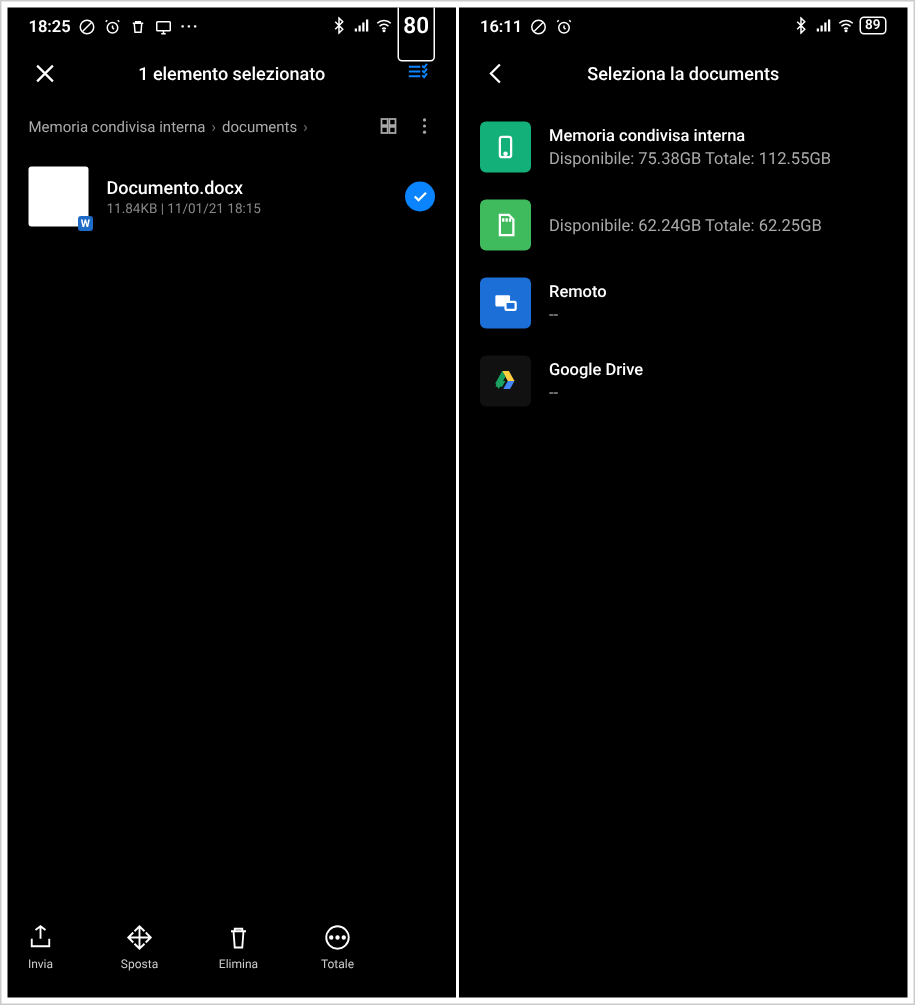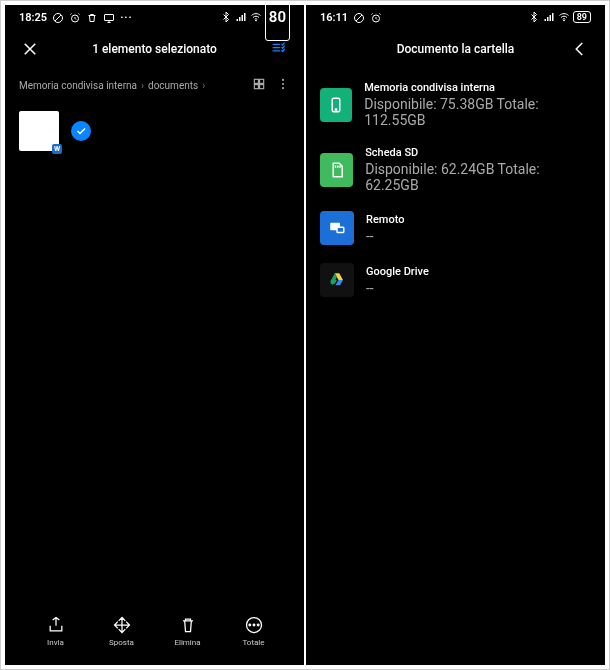--- a/index.html
+++ b/index.html
@@ -37,21 +37,20 @@
   .sb-icon { width: 12px; height: 12px; display: inline-flex; align-items: center; justify-content: center; }
   .sb-icon svg { width: 12px; height: 12px; }
   .dots { letter-spacing: 1px; }
 
   .header {
     height: 40px;
     display: flex;
     align-items: center;
     padding: 0 14px;
     position: relative;
-    justify-content: flex-end;
   }
   .header .title {
     position: absolute;
     left: 0; right: 0;
     text-align: center;
     font-size: 12px;
     font-weight: 500;
   }
   .header .left-btn, .header .right-btn {
     z-index: 1;
@@ -103,21 +102,21 @@
     background: #0a84ff;
     border-radius: 50%;
     display: flex; align-items: center; justify-content: center;
   }
   .check svg { width: 12px; height: 12px; }
 
   .bottom-actions {
     margin-top: auto;
     height: 58px;
     display: flex;
-    justify-content: center;
+    justify-content: flex-start;
     gap: 22px;
     padding-bottom: 10px;
     align-items: center;
   }
   .action {
     display: flex;
     flex-direction: column;
     align-items: center;
     gap: 3px;
     width: 44px;
@@ -141,21 +140,21 @@
     width: 34px; height: 34px;
     border-radius: 4px;
     display: flex; align-items: center; justify-content: center;
   }
   .dest-icon svg { width: 18px; height: 18px; }
   .dest-icon.internal { background: #14b07a; }
   .dest-icon.sd { background: #3fbb5e; }
   .dest-icon.remote { background: #1d6fd8; }
   .dest-icon.gdrive { background: #111; }
   .dest-info .dname { font-size: 11px; font-weight: 500; margin-bottom: 2px; }
-  .dest-info .dmeta { font-size: 14px; color: #aaa; }
+  .dest-info .dmeta { font-size: 11px; color: #aaa; }
 </style>
 </head>
 <body>
 
 <div class="screen">
   <div class="statusbar">
     <div class="left">
       <span>18:25</span>
       <span class="sb-icon">
           <svg viewBox="0 0 24 24" fill="none" stroke="#fff" stroke-width="2">
@@ -238,20 +237,24 @@
             <circle cx="12" cy="12" r="1.8"></circle>
             <circle cx="12" cy="19" r="1.8"></circle>
           </svg></span>
     </div>
   </div>
 
   <div class="file-row">
     <div class="file-thumb">
       <div class="badge">W</div>
     </div>
+    <div class="file-info">
+      <div class="file-name">Documento.docx</div>
+      <div class="file-meta">11.84KB | 11/01/21 18:15</div>
+    </div>
     <div class="check">
       <svg viewBox="0 0 24 24" fill="none" stroke="#fff" stroke-width="3">
           <path d="M5 12l5 5L20 7"></path>
         </svg>
     </div>
   </div>
 
   <div class="bottom-actions">
     <div class="action">
       <svg viewBox="0 0 24 24" fill="none" stroke="#fff" stroke-width="1.5">
@@ -322,21 +325,21 @@
         </span>
     </div>
   </div>
 
   <div class="header">
     <div class="left-btn">
       <svg viewBox="0 0 24 24" fill="none" stroke="#fff" stroke-width="2">
           <path d="M15 4l-8 8 8 8"></path>
         </svg>
     </div>
-    <div class="title">Documento la cartella</div>
+    <div class="title">Seleziona la documents</div>
   </div>
 
   <div class="dest-list">
     <div class="dest-row">
       <div class="dest-icon internal">
         <svg viewBox="0 0 24 24" fill="none" stroke="#fff" stroke-width="2">
             <rect x="7" y="3" width="10" height="18" rx="2"></rect>
             <circle cx="12" cy="18" r="1" fill="#fff"></circle>
           </svg>
       </div>
@@ -347,21 +350,20 @@
     </div>
 
     <div class="dest-row">
       <div class="dest-icon sd">
         <svg viewBox="0 0 24 24" fill="none" stroke="#fff" stroke-width="2">
             <path d="M7 3h8l4 4v14H7z"></path>
             <path d="M10 6v3M13 6v3M16 6v3"></path>
           </svg>
       </div>
       <div class="dest-info">
-        <div class="dname">Scheda SD</div>
         <div class="dmeta">Disponibile: 62.24GB Totale: 62.25GB</div>
       </div>
     </div>
 
     <div class="dest-row">
       <div class="dest-icon remote">
         <svg viewBox="0 0 24 24" fill="none" stroke="#fff" stroke-width="2">
             <rect x="3" y="5" width="13" height="10" rx="1" fill="#fff" stroke="none"></rect>
             <rect x="12" y="11" width="9" height="7" rx="1" fill="#1d6fd8" stroke="#fff"></rect>
           </svg>

